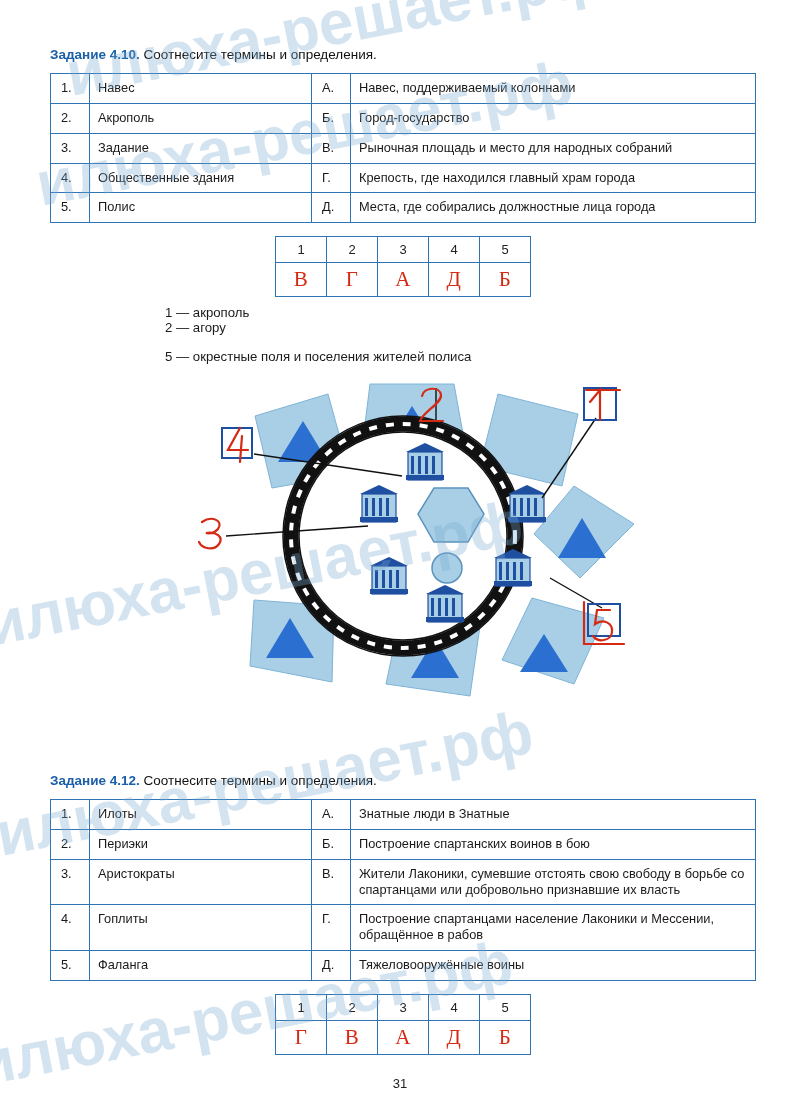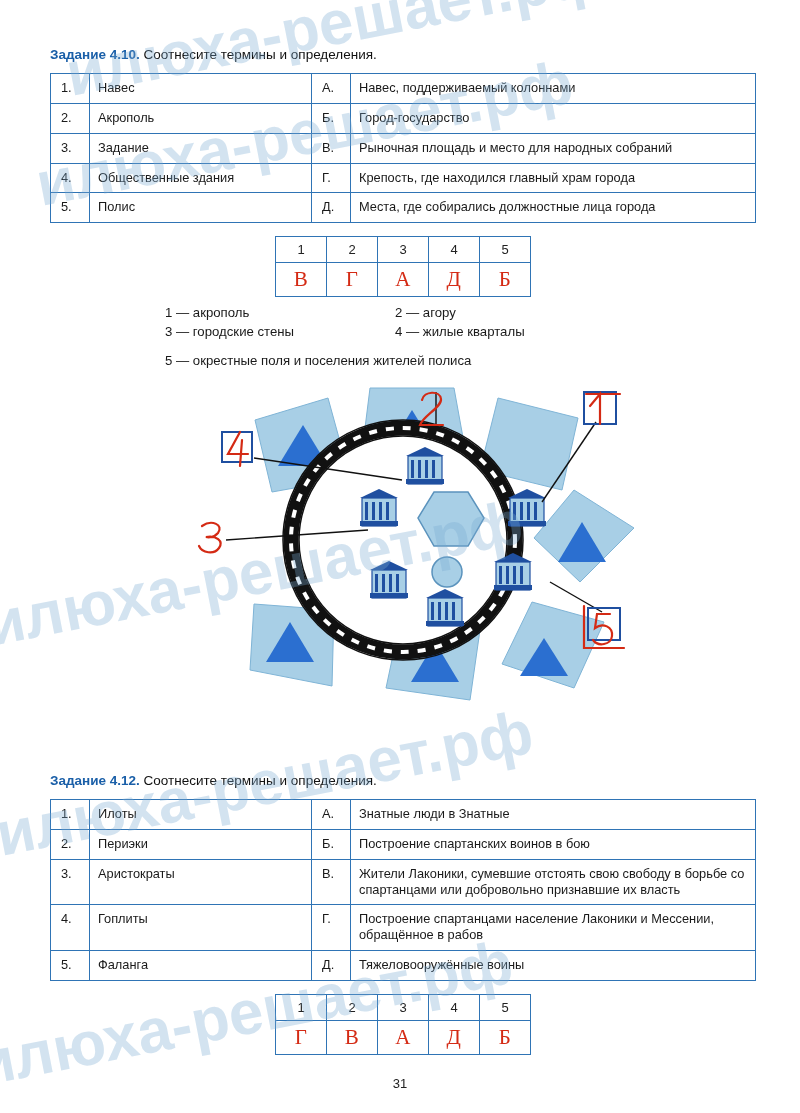--- a/index.html
+++ b/index.html
@@ -111,20 +111,21 @@
   
   .opts {
     margin: 7px 0 0 0;
     padding: 0;
     font-size: 13.2px;
   }
   .opt-row {
     display: flex;
     margin-bottom: 4px;
     padding-left: 115px;
+    flex-direction: column;
   }
   .opt-col { width: 230px; }
   .opt-single { padding-left: 115px; margin-top: 14px; font-size: 13.2px; }
 
   
   .scheme {
     position: relative;
     width: 706px;
     height: 360px;
     margin: 2px 0 0 0;
@@ -220,24 +221,20 @@
     </div>
   </div>
 
   <div class="block" style="top:298px;">
 
     <div class="opts">
       <div class="opt-row">
         <div class="opt-col">1 — акрополь</div>
         <div class="opt-col">2 — агору</div>
       </div>
-      <div class="opt-row">
-        <div class="opt-col">3 — городские стены</div>
-        <div class="opt-col">4 — жилые кварталы</div>
-      </div>
       <div class="opt-single">5 — окрестные поля и поселения жителей полиса</div>
     </div>
 
     <div class="scheme">
       <svg width="706" height="360" viewBox="0 0 706 360">
 
         <g>
           <polygon points="205,50 278,28 300,108 222,122" fill="#a8cfe6" stroke="#7fb4d6" stroke-width="1"></polygon>
           <polygon points="320,18 404,18 418,95 310,98" fill="#a8cfe6" stroke="#7fb4d6" stroke-width="1"></polygon>
           <polygon points="448,28 528,48 512,120 430,100" fill="#a8cfe6" stroke="#7fb4d6" stroke-width="1"></polygon>

